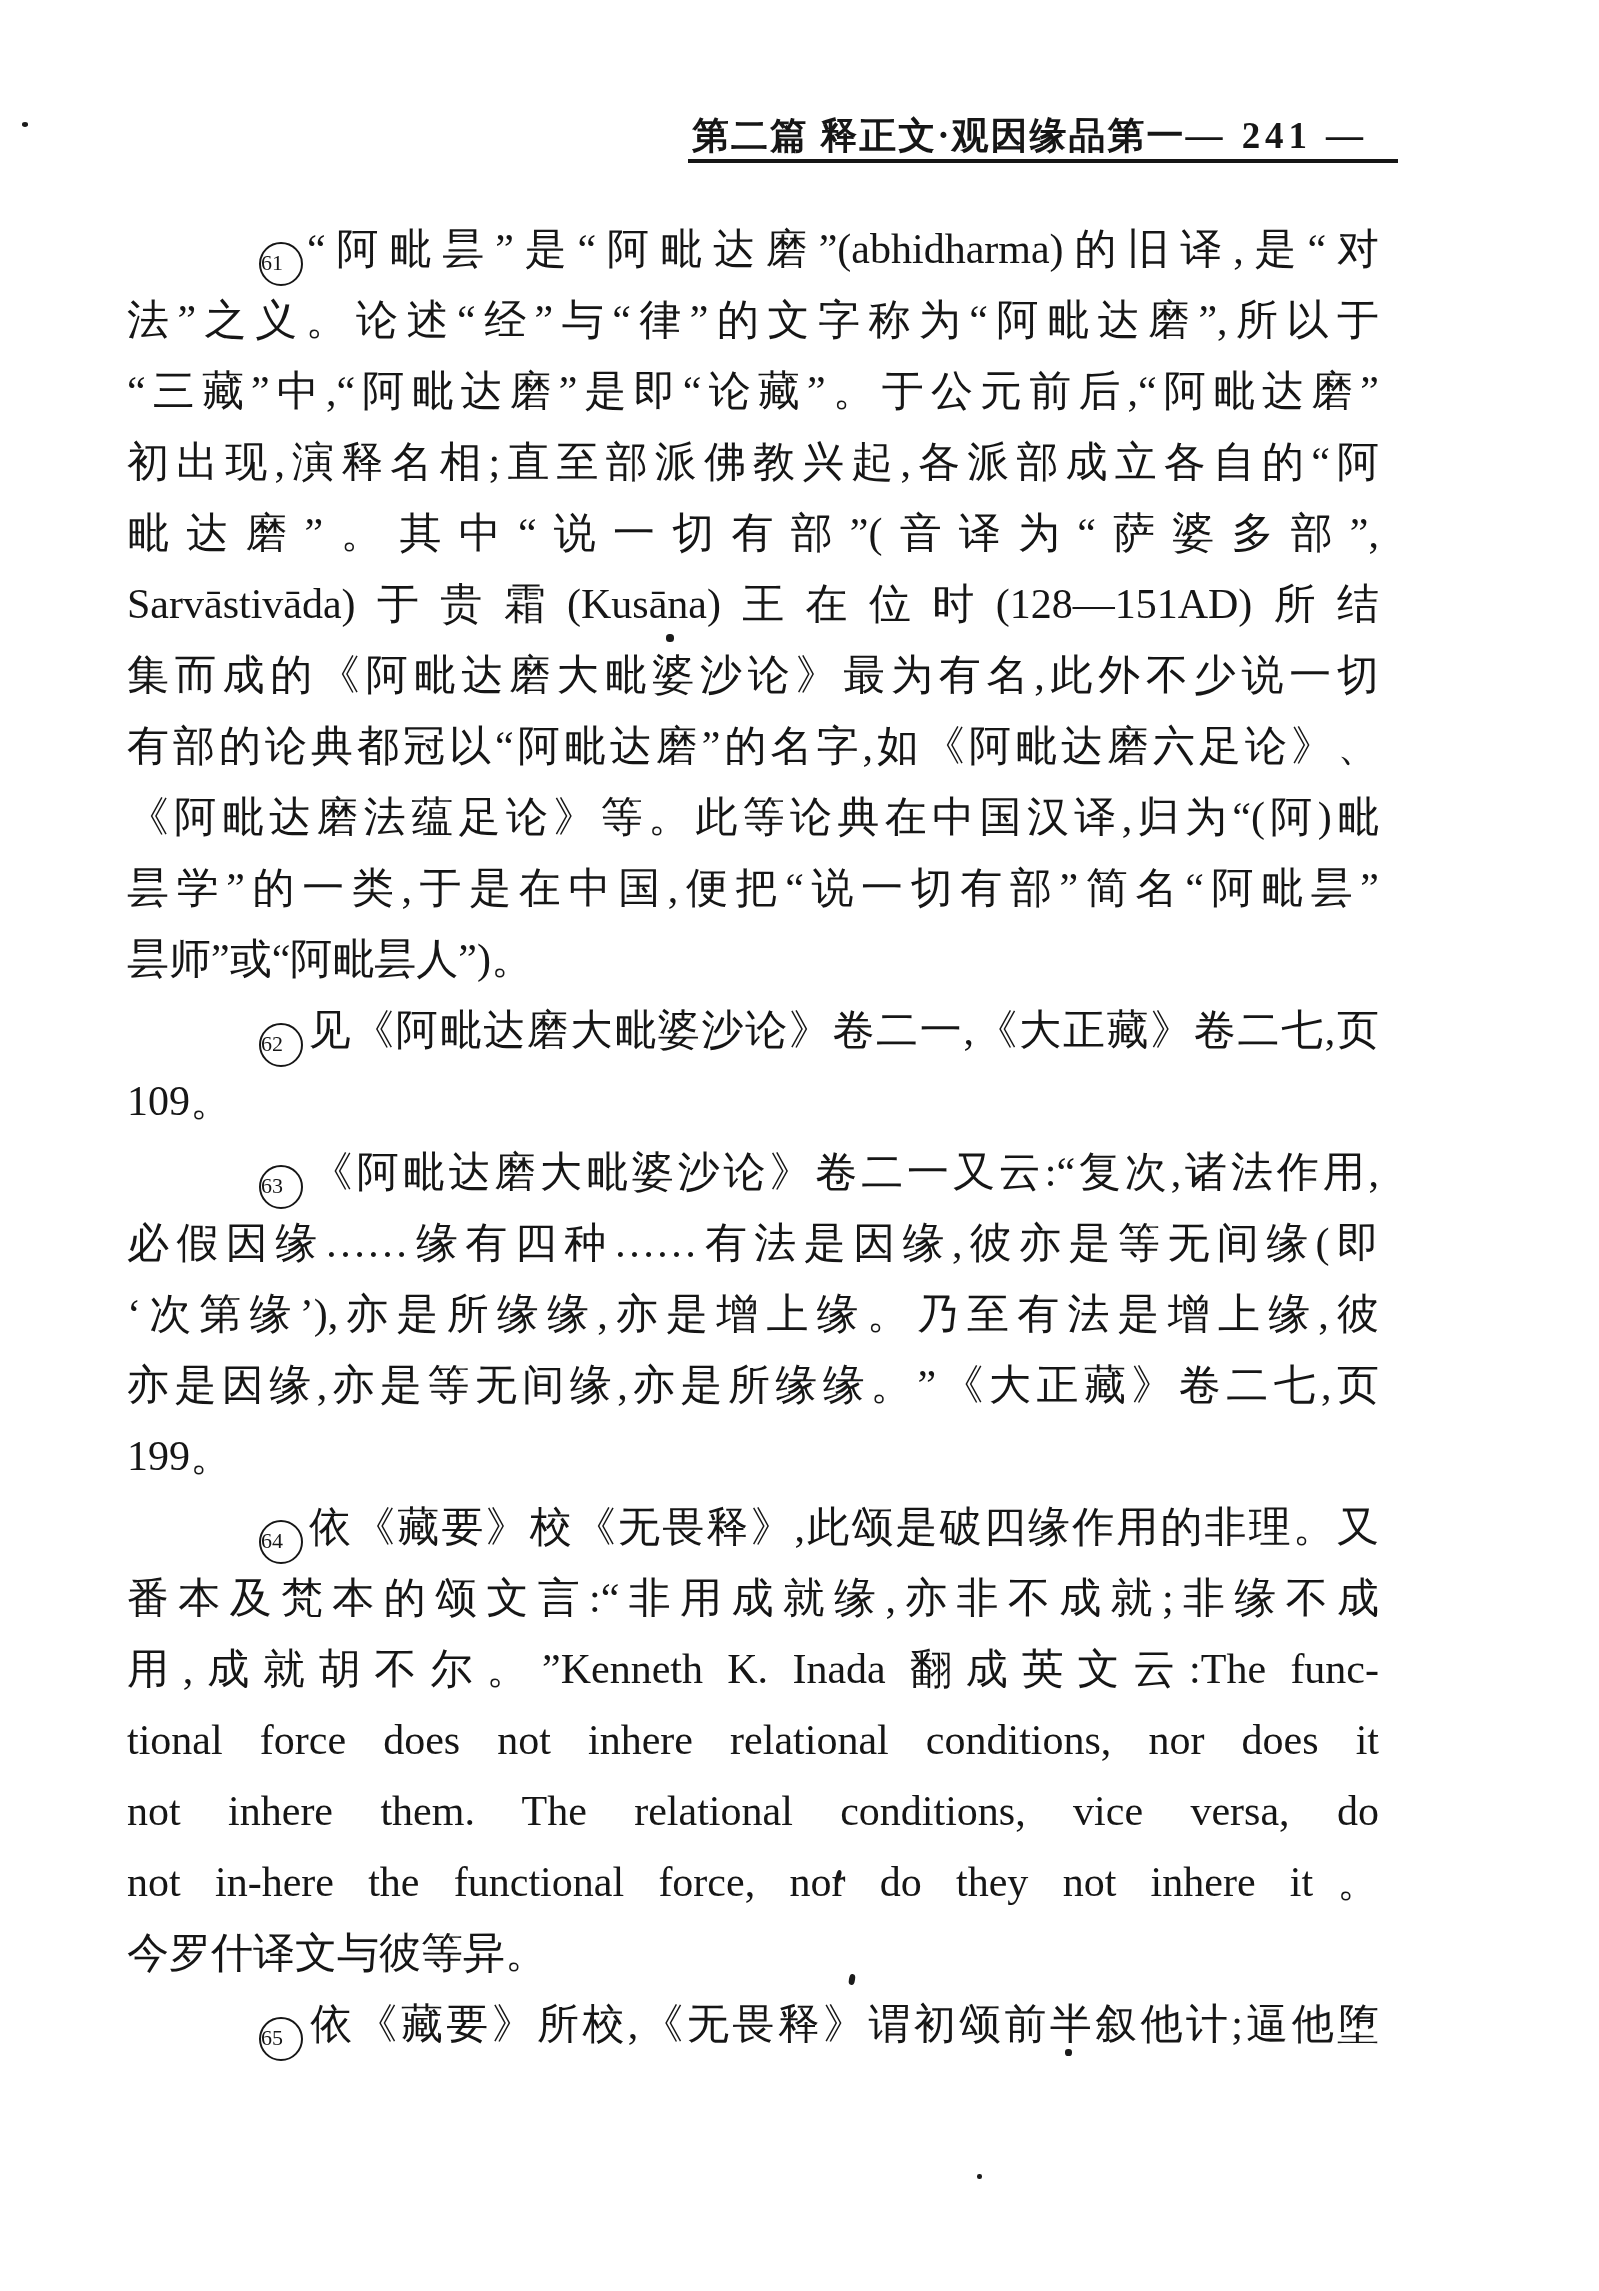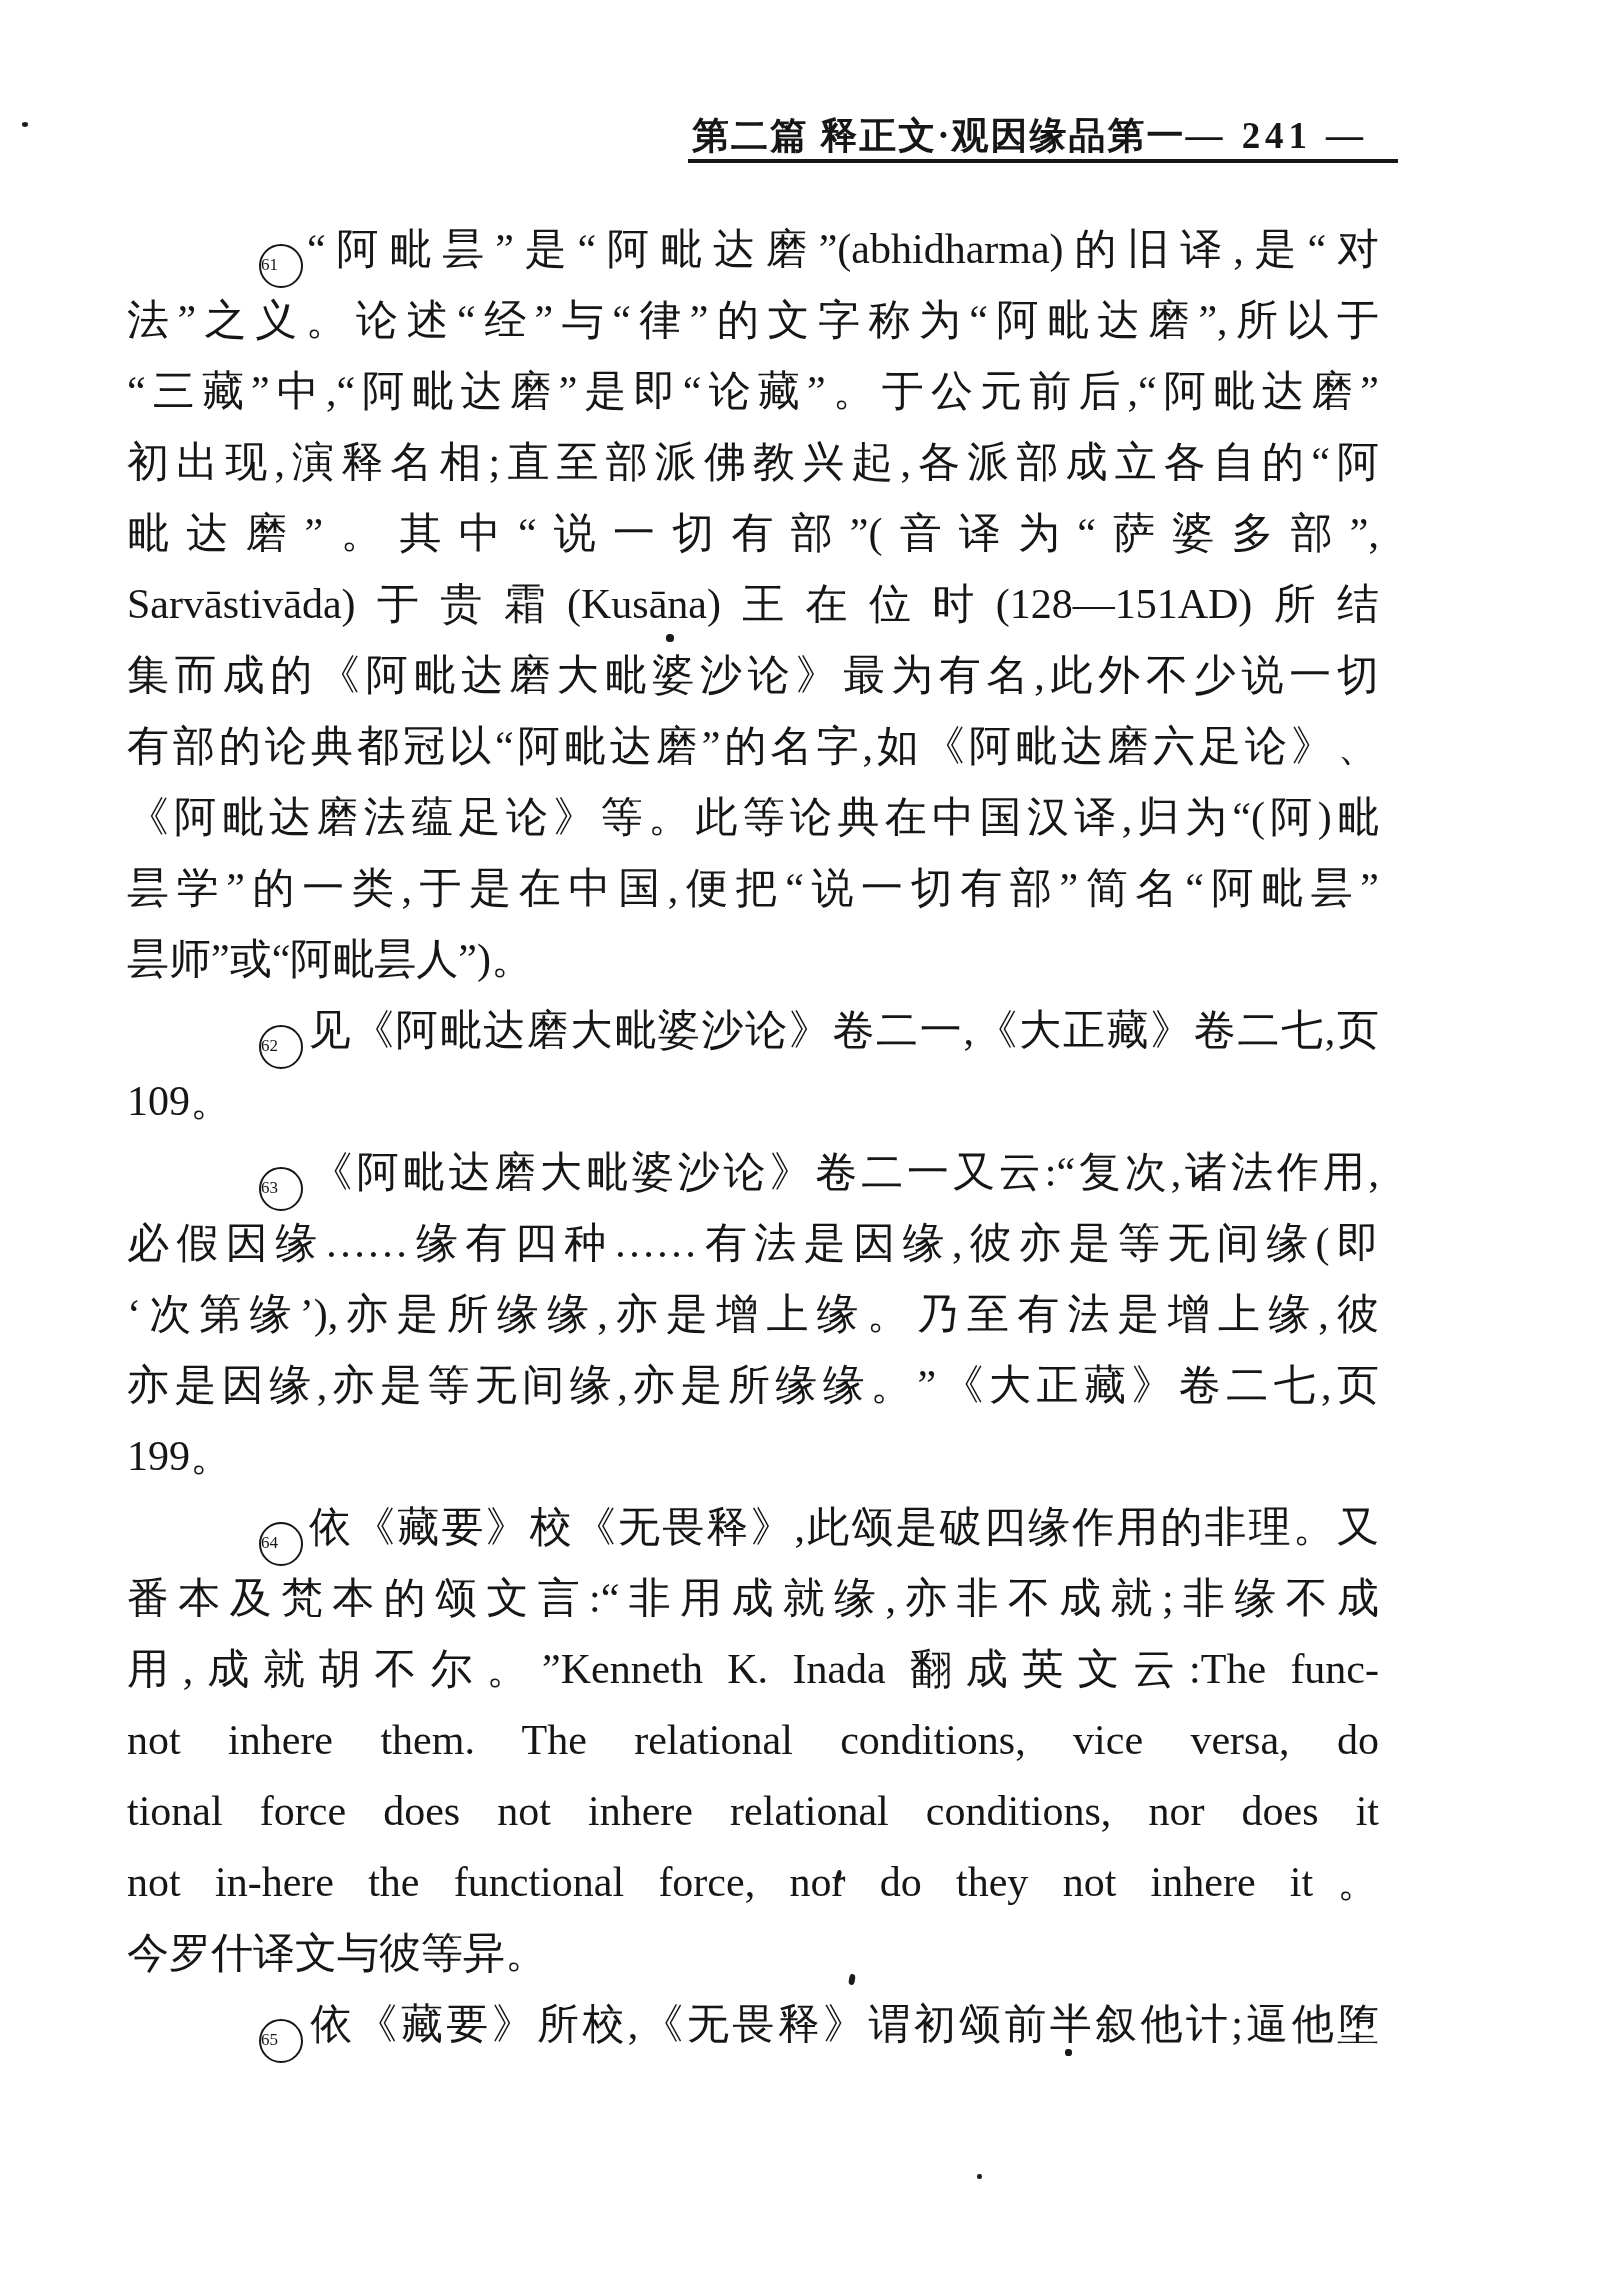--- a/index.html
+++ b/index.html
@@ -44,21 +44,21 @@
   }
   .line.indent{
     padding-left:132px;
   }
   .cnum{
     display:inline-block;
     width:44px;height:44px;
     box-sizing:border-box;
     border:2.9px solid var(--ink,#161616);
     border-radius:50%;
-    font-size:17px;line-height:37px;
+    font-size:22px;line-height:37px;
     letter-spacing:0;
     text-align:center;
     vertical-align:-6.9px;
     margin-right:3.9px;
     font-weight:normal;
   }
   .speck{
     position:absolute;
     background:#1b1b1b;
     border-radius:45%;
@@ -89,22 +89,22 @@
     <div class="line fill indent"><span class="cnum">62</span>见《阿毗达磨大毗婆沙论》卷二一,《大正藏》卷二七,页</div>
     <div class="line">109。</div>
     <div class="line fill indent"><span class="cnum">63</span>《阿毗达磨大毗婆沙论》卷二一又云:“复次,诸法作用,</div>
     <div class="line fill">必假因缘……缘有四种……有法是因缘,彼亦是等无间缘(即</div>
     <div class="line fill">‘次第缘’),亦是所缘缘,亦是增上缘。乃至有法是增上缘,彼</div>
     <div class="line fill">亦是因缘,亦是等无间缘,亦是所缘缘。”《大正藏》卷二七,页</div>
     <div class="line">199。</div>
     <div class="line fill indent"><span class="cnum">64</span>依《藏要》校《无畏释》,此颂是破四缘作用的非理。又</div>
     <div class="line fill">番本及梵本的颂文言:“非用成就缘,亦非不成就;非缘不成</div>
     <div class="line fill">用,成就胡不尔。”Kenneth K. Inada 翻成英文云:The func-</div>
+    <div class="line fill">tional force does not inhere relational conditions, nor does it</div>
     <div class="line fill">not inhere them. The relational conditions, vice versa, do</div>
-    <div class="line fill">tional force does not inhere relational conditions, nor does it</div>
     <div class="line fill">not in-here the functional force, nor do they not inhere it。</div>
     <div class="line">今罗什译文与彼等异。</div>
     <div class="line fill indent"><span class="cnum">65</span>依《藏要》所校,《无畏释》谓初颂前半叙他计;逼他堕</div>
   </div>
 
 <div class="speck" style="left: 21.6px; top: 122px; width: 6.9px; height: 4.9px;"></div>
 <div class="speck" style="left: 666px; top: 634px; width: 7.8px; height: 7.8px;"></div>
 <div class="speck" style="left: 836px; top: 1870px; width: 4.9px; height: 11.8px; transform: rotate(14deg);"></div>
 <div class="speck" style="left: 849px; top: 1974px; width: 5.9px; height: 10.8px; transform: rotate(10deg);"></div>
 <div class="speck" style="left: 1065px; top: 2049px; width: 6.9px; height: 6.9px;"></div>

